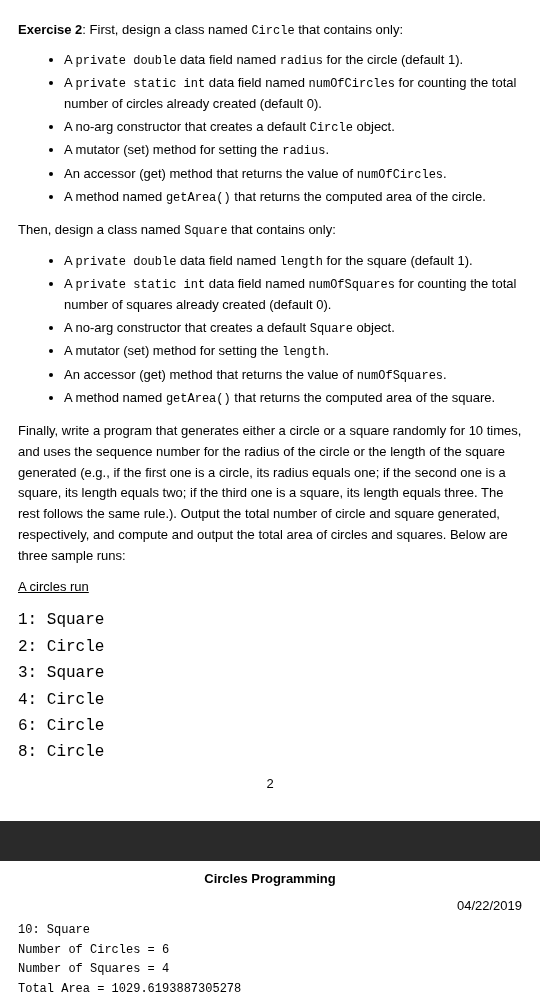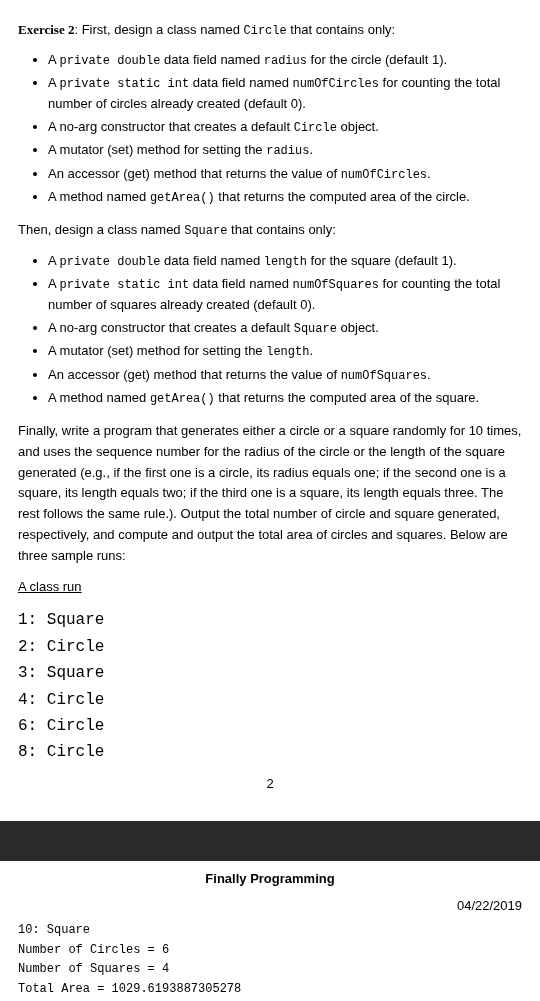--- a/index.html
+++ b/index.html
@@ -21,34 +21,34 @@
     .content-area {
       padding: 20px 18px 10px 18px;
     }
     .exercise-title {
       margin-bottom: 10px;
       line-height: 1.5;
       font-size: 13px;
     }
     .exercise-title strong {
       font-weight: bold;
-      font-family: Liberation Serif, serif;
     }
     code, .code {
       font-family: 'Courier New', Courier, monospace;
       font-size: 12px;
     }
     ul.bullet-list {
       list-style: disc;
       margin-left: 30px;
       margin-bottom: 6px;
     }
     ul.bullet-list li {
       line-height: 1.6;
       margin-bottom: 2px;
+      margin-left: 16px;
     }
     .paragraph {
       line-height: 1.6;
       margin-bottom: 10px;
       font-size: 13px;
     }
     .section-gap {
       margin-top: 12px;
     }
     .underline {
@@ -148,40 +148,40 @@
         An accessor (get) method that returns the value of <code>numOfSquares</code>.
       </li>
       <li>
         A method named <code>getArea()</code> that returns the computed area of the square.
       </li>
     </ul>
 
     <div class="paragraph section-gap">Finally, write a program that generates either a circle or a square randomly for 10 times, and uses the sequence number for the radius of the circle or the length of the square generated (e.g., if the first one is a circle, its radius equals one; if the second one is a square, its length equals two; if the third one is a square, its length equals three. The rest follows the same rule.). Output the total number of circle and square generated, respectively, and compute and output the total area of circles and squares. Below are three sample runs:</div>
 
     <div class="paragraph">
-      <span class="underline">A class run</span>
+      <span class="underline">A circles run</span>
     </div>
 
     <ul class="sample-run-list">
       <li class="output-code">1: Square</li>
       <li class="output-code">2: Circle</li>
       <li class="output-code">3: Square</li>
       <li class="output-code">4: Circle</li>
       <li class="output-code">6: Circle</li>
       <li class="output-code">8: Circle</li>
     </ul>
 
     <div class="page-number">2</div>
 
   </div>
 
   <div class="dark-bar"></div>
 
   <div class="footer-section">
-    <div class="footer-title">Finally Programming</div>
+    <div class="footer-title">Circles Programming</div>
     <div class="footer-date">04/22/2019</div>
     <div class="output-code">
       <div>10: Square</div>
       <div>Number of Circles = 6</div>
       <div>Number of Squares = 4</div>
       <div>Total Area = 1029.6193887305278</div>
     </div>
   </div>
 
 </div>

